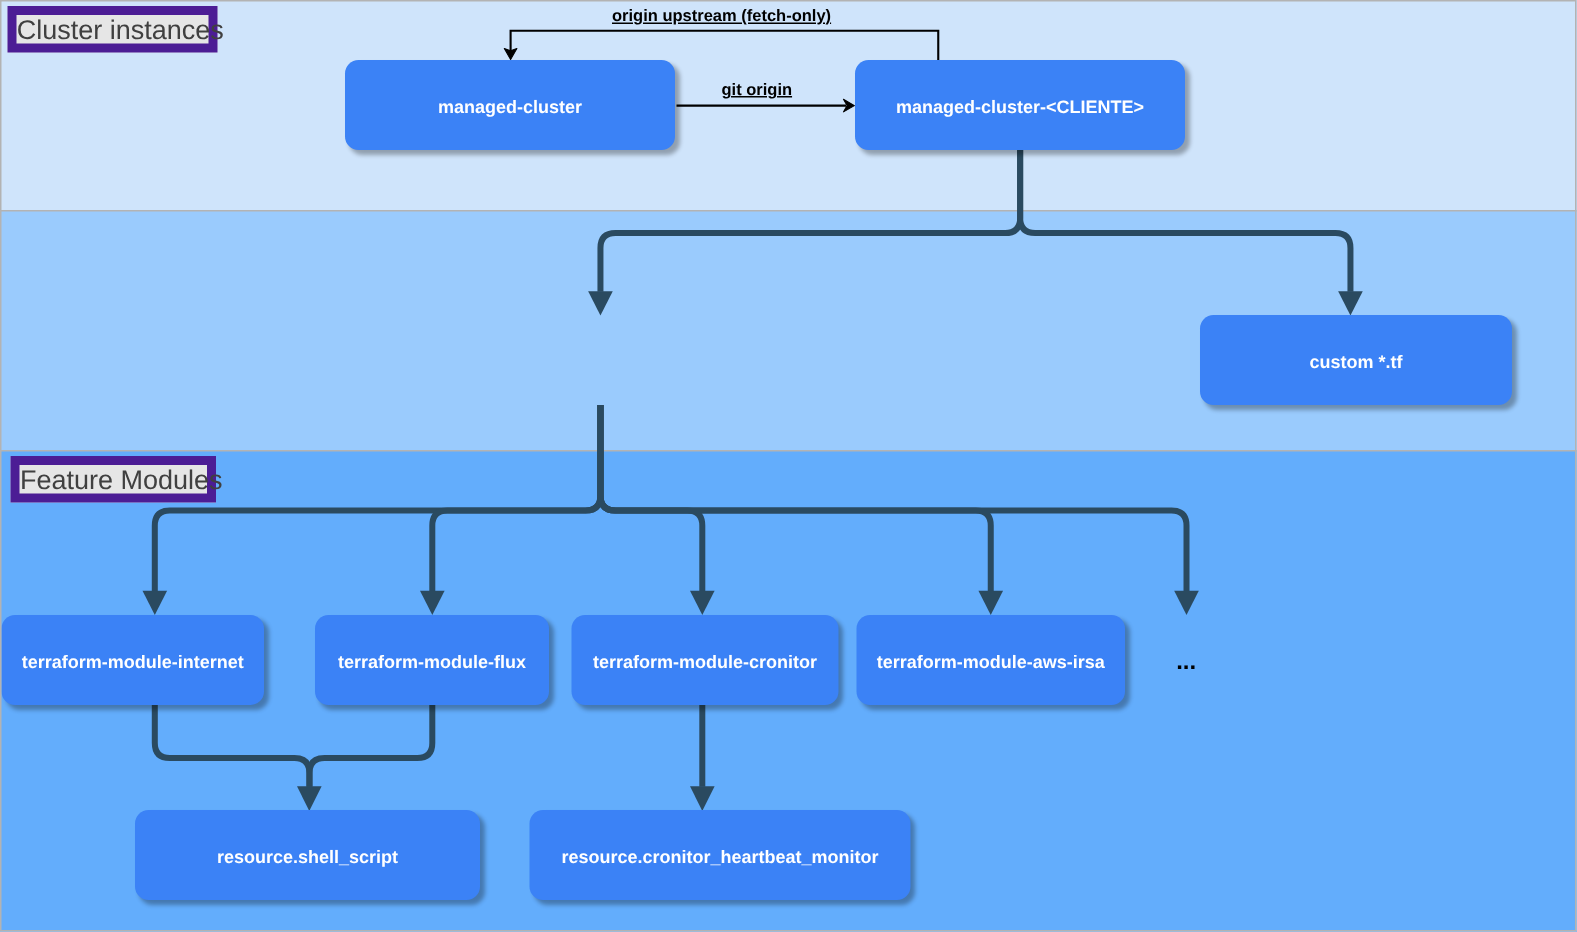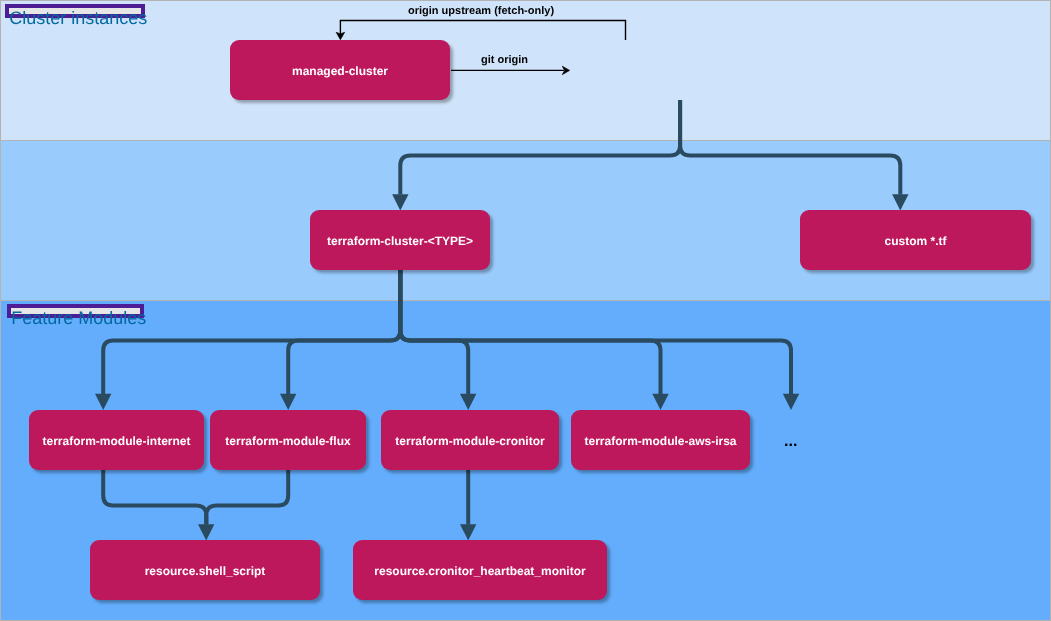--- a/index.html
+++ b/index.html
@@ -4,27 +4,27 @@
 <style>
   html,body{margin:0;padding:0;}
   body{width:1051px;height:621px;background:#fff;font-family:"Liberation Sans",sans-serif;overflow:hidden;-webkit-font-smoothing:antialiased;text-rendering:geometricPrecision;}
   #stage{position:relative;width:1051px;height:621px;}
   .band{position:absolute;left:0;width:1051px;}
   #band1{top:0;height:140px;background:#cfe4fb;}
   #band2{top:140px;height:160px;background:#9acbfd;}
   #band3{top:300px;height:321px;background:#63adfc;}
   #frame{position:absolute;left:0;top:0;width:1051px;height:621px;border:1.2px solid #b3b3b3;box-sizing:border-box;pointer-events:none;}
   .hdiv{position:absolute;left:0;width:1051px;height:1.2px;background:#b3b3b3;}
-  .seclabel{position:absolute;background:#e6e6e6;border:4px solid #4c1d95;box-sizing:border-box;
-            font-size:18px;line-height:20.4px;color:#0369a1;height:14px;text-align:center;white-space:nowrap;-webkit-font-smoothing:antialiased;}
-  .node{position:absolute;background:#be185d;border-radius:9px;box-shadow:3px 3px 3px rgba(0,0,0,0.30);
+  .seclabel{position:absolute;background:#e6e6e6;border:6px solid #4c1d95;box-sizing:border-box;
+            font-size:18px;line-height:20.4px;color:#404040;height:31px;text-align:center;white-space:nowrap;-webkit-font-smoothing:antialiased;}
+  .node{position:absolute;background:#3b82f6;border-radius:9px;box-shadow:3px 3px 3px rgba(0,0,0,0.30);
         color:#fff;font-weight:bold;font-size:12px;display:flex;align-items:center;justify-content:center;
         -webkit-font-smoothing:antialiased;padding-top:2px;box-sizing:border-box;}
   svg.wires{position:absolute;left:0;top:0;width:1051px;height:621px;overflow:visible;}
-  .lbl{position:absolute;font-weight:bold;font-size:11px;color:#000;white-space:nowrap;-webkit-font-smoothing:antialiased;}
+  .lbl{position:absolute;font-weight:bold;font-size:11px;color:#000;white-space:nowrap;text-decoration:underline;-webkit-font-smoothing:antialiased;}
   .dots{position:absolute;font-weight:bold;font-size:16px;line-height:16px;color:#000;-webkit-font-smoothing:antialiased;}
 </style>
 </head>
 <body>
 
 <div id="stage">
   <div class="band" id="band1"></div>
   <div class="band" id="band2"></div>
   <div class="band" id="band3"></div>
   <div class="hdiv" style="top:139.8px"></div>
@@ -61,23 +61,23 @@
     <g class="thin-heads" fill="#000000" stroke="#000000" stroke-width="0.7" stroke-linejoin="round">
       <path d="M340.4,39.7 L336.2,32.3 L340.4,33.9 L344.6,32.3 Z"></path>
       <path d="M569.6,70.4 L562.3,66.2 L564.7,70.4 L562.3,74.6 Z"></path>
     </g>
   </svg>
 
   <div class="seclabel" style="left:5.2px;top:3.9px;width:140.3px">Cluster instances</div>
   <div class="seclabel" style="left:7.3px;top:304.3px;width:136.6px">Feature Modules</div>
 
   <div class="node" style="left:230px;top:40px;width:220px;height:60px">managed-cluster</div>
-  <div class="node" style="left:310px;top:210px;width:180px;height:60px">terraform-cluster-&lt;TYPE&gt;</div>
-  <div class="node" style="left:800px;top:210px;width:231px;height:60px">custom *.tf</div>
-  <div class="node" style="left:29px;top:410px;width:175px;height:60px">terraform-module-internet</div>
+  <div class="node" style="left:570px;top:40px;width:220px;height:60px">managed-cluster-&lt;CLIENTE&gt;</div>
+  <div class="node" style="left:800px;top:210px;width:208px;height:60px">custom *.tf</div>
+  <div class="node" style="left:1px;top:410px;width:175px;height:60px">terraform-module-internet</div>
   <div class="node" style="left:210px;top:410px;width:156px;height:60px">terraform-module-flux</div>
   <div class="node" style="left:381px;top:410px;width:178px;height:60px">terraform-module-cronitor</div>
   <div class="node" style="left:90px;top:540px;width:230px;height:60px">resource.shell_script</div>
   <div class="node" style="left:571px;top:410px;width:179px;height:60px">terraform-module-aws-irsa</div>
   <div class="node" style="left:353px;top:540px;width:254px;height:60px">resource.cronitor_heartbeat_monitor</div>
 
   <div class="dots" style="left:784.1px;top:433.6px">...</div>
 
   <div class="lbl" style="left:408px;top:5px">origin upstream (fetch-only)</div>
   <div class="lbl" style="left:481px;top:54px">git origin</div>

